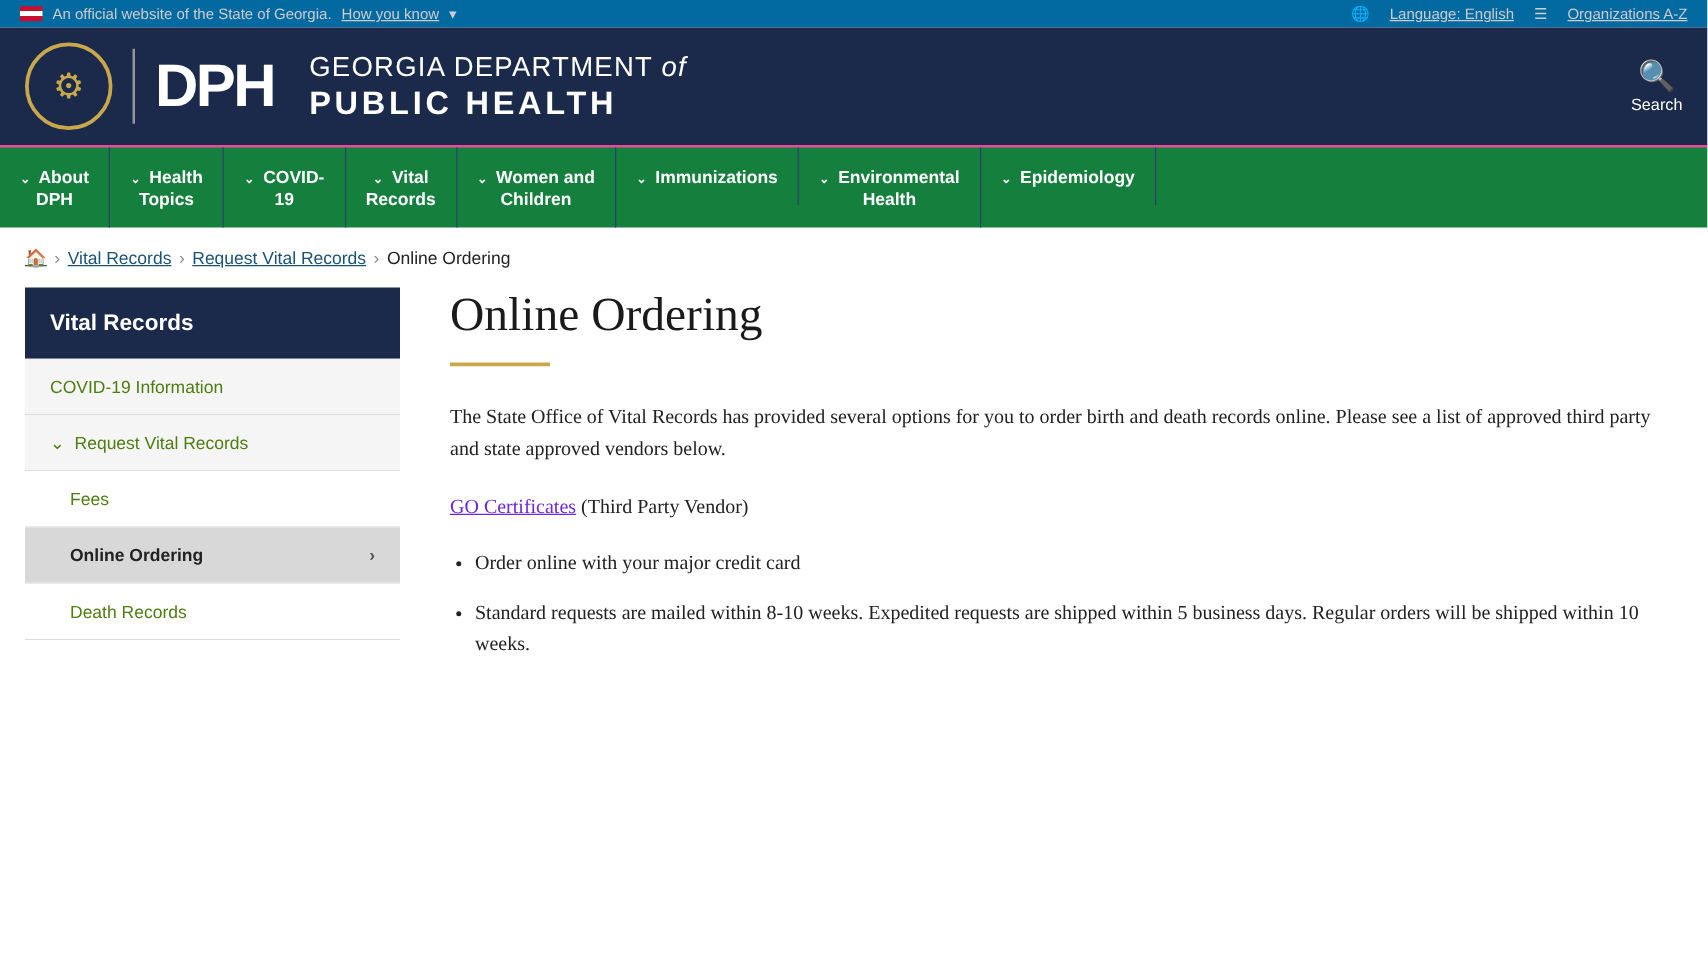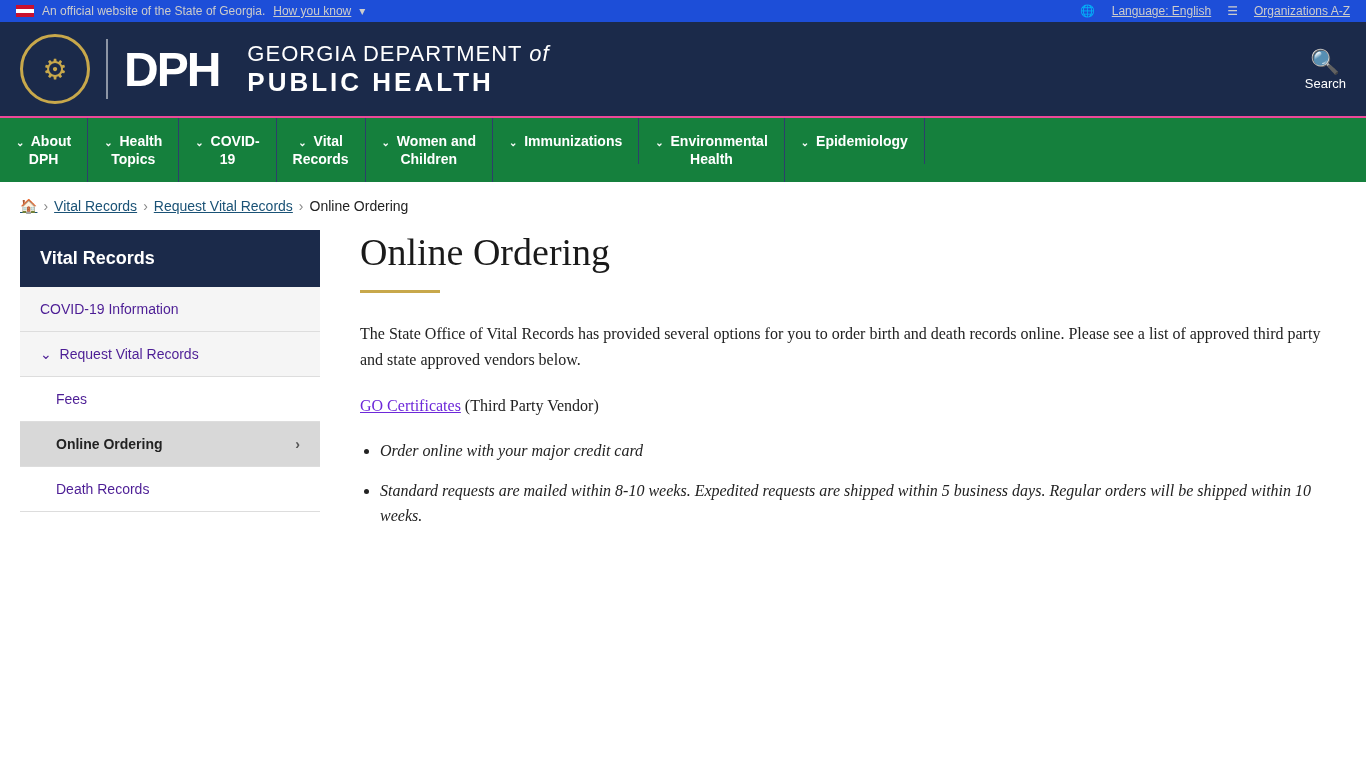--- a/index.html
+++ b/index.html
@@ -1,20 +1,20 @@
 <!DOCTYPE html>
 <html><head>
   <meta charset="utf-8">
   <style>
     * { margin: 0; padding: 0; box-sizing: border-box; }
     body { font-family: Georgia, 'Times New Roman', serif; font-size: 16px; color: #222; background: #fff; }
 
     
     .top-bar {
-      background: #1d4ed8;
+      background: #0369a1;
       color: #ccc;
       font-size: 12px;
       font-family: Arial, sans-serif;
       padding: 4px 16px;
       display: flex;
       align-items: flex-end;
       justify-content: space-between;
     }
     .top-bar-left { display: flex; align-items: center; gap: 8px; }
     .top-bar-right { display: flex; align-items: center; gap: 16px; }
@@ -100,21 +100,21 @@
       padding: 18px 20px;
     }
     .sidebar-item {
       border-bottom: 1px solid #ddd;
       font-family: Arial, sans-serif;
       font-size: 14px;
     }
     .sidebar-item a {
       display: block;
       padding: 14px 20px;
-      color: #4c1d95;
+      color: #4d7c0f;
       text-decoration: none;
       background: #f5f5f5;
     }
     .sidebar-item.active a {
       background: #d8d8d8;
       color: #222;
       font-weight: 600;
     }
     .sidebar-item .chevron-right {
       float: right;
@@ -149,21 +149,21 @@
     }
     .content-body {
       font-family: Georgia, serif;
       font-size: 16px;
       line-height: 1.6;
       color: #222;
     }
     .content-body p { margin-bottom: 20px; }
     .content-body .bold-text { font-weight: 700; }
     .content-body a { color: #6d28d9; }
-    .content-body ul { margin: 16px 0 16px 20px; font-style: italic; }
+    .content-body ul { margin: 16px 0 16px 20px; }
     .content-body ul li { margin-bottom: 14px; list-style: disc; }
 
     .how-you-know { cursor: pointer; color: #ccc; text-decoration: underline; }
     .lang-link, .org-link { color: #ccc; text-decoration: none; font-family: Arial, sans-serif; }
   </style>
 </head>
 <body>
 
 <div class="top-bar">
   <div class="top-bar-left">

